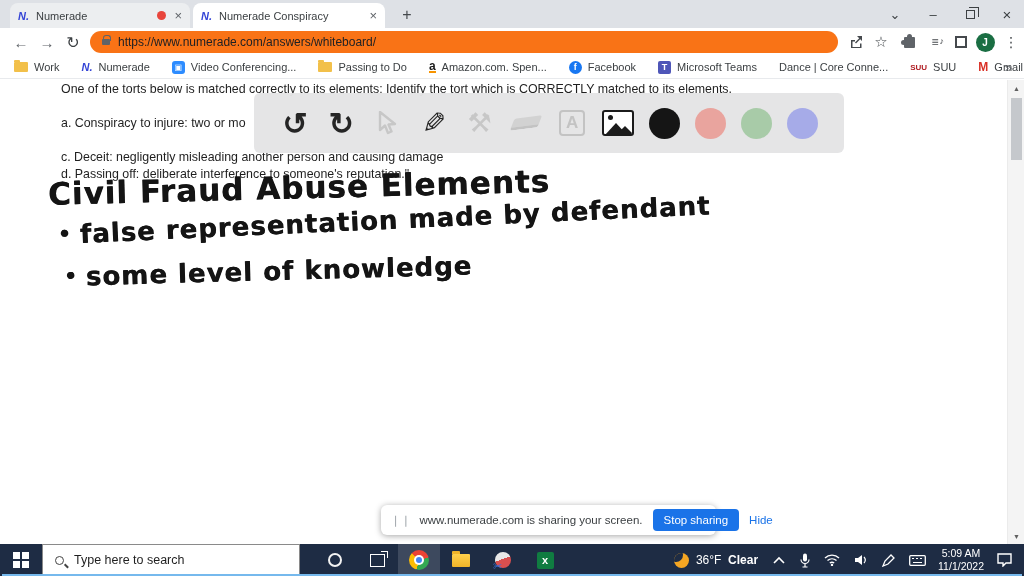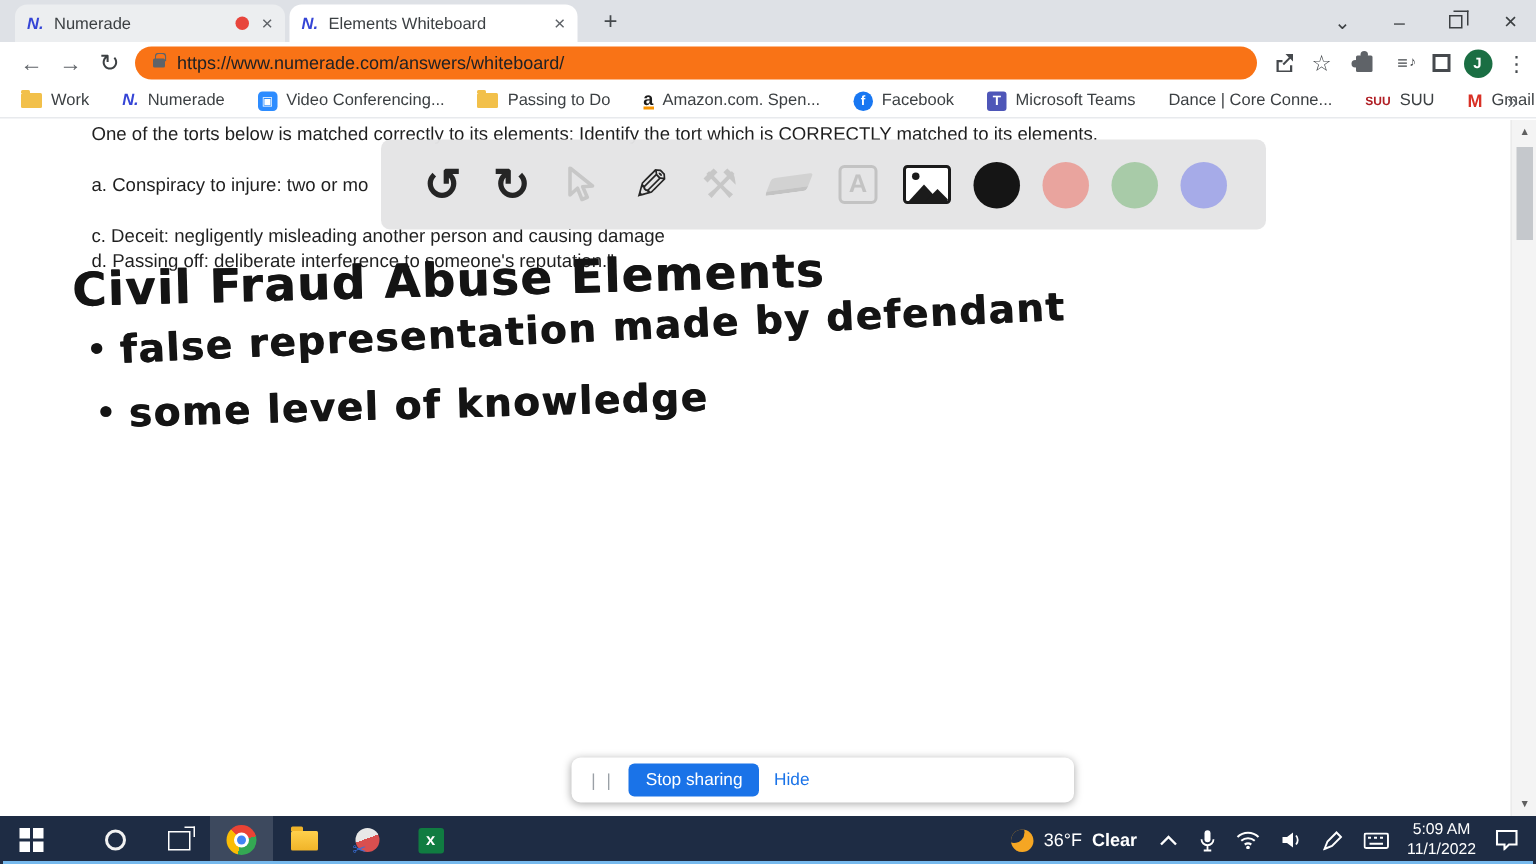--- a/index.html
+++ b/index.html
@@ -125,21 +125,21 @@
 
 <div class="frame">
   <div class="tab inactive">
     <span class="favicon">N.</span>
     <span class="tab-title">Numerade</span>
     <span class="rec-dot"></span>
     <span class="tab-close">×</span>
   </div>
   <div class="tab active">
     <span class="favicon">N.</span>
-    <span class="tab-title">Elements Whiteboard</span>
+    <span class="tab-title">Numerade Conspiracy</span>
     <span class="tab-close">×</span>
   </div>
   <div class="newtab-btn">+</div>
   <div class="winctl" style="left:878px;">⌄</div>
   <div class="winctl" style="left:916px;">–</div>
   <div class="winctl" style="left:953px;">
       <span class="restore-box"></span>
     </div>
   <div class="winctl" style="left:990px;font-size:15px;">×</div>
 </div>
@@ -258,40 +258,45 @@
         <span class="color-dot" style="background-color: rgb(166, 171, 232);"></span>
       </div>
   </div>
 
   <div class="hand hw-title">Civil Fraud Abuse Elements</div>
   <div class="hand hw-b1"><span class="blt">•</span><span>false representation made by defendant</span></div>
   <div class="hand hw-b2"><span class="blt">•</span><span>some level of knowledge</span></div>
 
   <div class="banner">
     <span class="grip">❘❘</span>
+    <span class="msg">www.numerade.com is sharing your screen.</span>
     <button class="stop-btn">Stop sharing</button>
     <span class="hide-link">Hide</span>
   </div>
 </div>
 
 <div class="scrollbar">
   <div class="sb-arrow" style="top:0;">▲</div>
   <div class="sb-thumb"></div>
   <div class="sb-arrow" style="bottom:0;">▼</div>
 </div>
 
 <div class="taskbar">
   <div class="tb-btn" style="width:42px;">
     <span class="win-logo">
         <span></span>
         <span></span>
         <span></span>
         <span></span>
       </span>
   </div>
+  <div class="searchbox">
+    <span class="mag"></span>
+    <span class="search-text">Type here to search</span>
+  </div>
   <div class="tb-btn" style="width:42px;margin-left:14px;">
       <span class="cortana"></span>
     </div>
   <div class="tb-btn" style="width:42px;">
       <span class="taskview"></span>
     </div>
   <div class="tb-btn tb-active tb-underline" style="width:42px;">
       <span class="chrome-logo"></span>
     </div>
   <div class="tb-btn" style="width:42px;">

